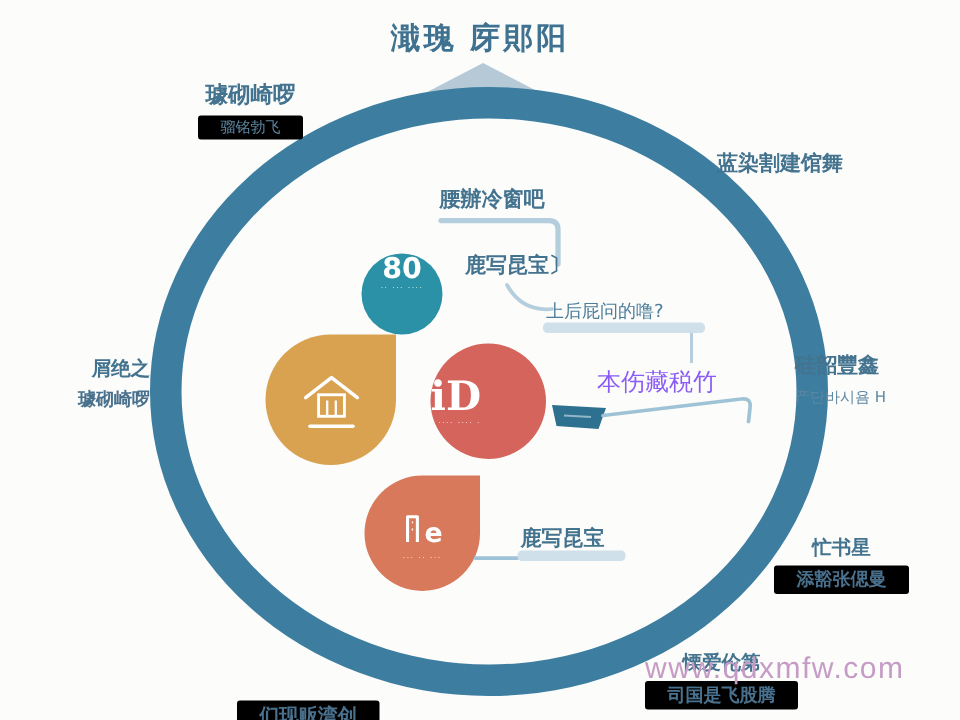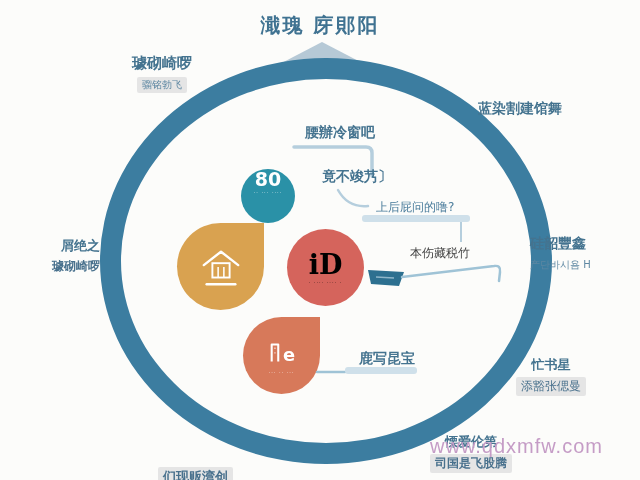--- a/index.html
+++ b/index.html
@@ -32,51 +32,51 @@
   .badge80 .sub{font-size:5px;line-height:6px;letter-spacing:1px;}
   .slice{
     position:absolute;z-index:3;border-radius:50% 0 50% 50%;
     display:flex;flex-direction:column;align-items:center;justify-content:center;
   }
   .slice-orange{left:177px;top:223px;width:87px;height:87px;background:#d9a250;}
   .slice-coral{left:243px;top:317px;width:77px;height:77px;background:#d7795a;}
   .slice .sub{font-size:5px;color:#fff;letter-spacing:1px;margin-top:2px;}
   .idcircle{
     position:absolute;left:287px;top:229px;width:77px;height:77px;border-radius:50%;
-    background:#d5645c;color:#000000;z-index:3;display:flex;flex-direction:column;
-    align-items:center;justify-content:center;
+    background:#d5645c;color:#ffffff;z-index:3;display:flex;flex-direction:column;
+    align-items:flex-start;justify-content:center;
   }
   .idcircle .val{font-size:27px;font-weight:bold;line-height:28px;font-family:"DejaVu Serif",serif;}
   .idcircle .sub{font-size:5px;letter-spacing:1px;}
   
   .connectors{position:absolute;left:0;top:0;width:640px;height:480px;z-index:4;pointer-events:none;}
   
-  .flowlabel{position:absolute;color:#44738f;font-weight:bold;z-index:5;white-space:nowrap;margin-left:12px;}
+  .flowlabel{position:absolute;color:#44738f;font-weight:bold;z-index:5;white-space:nowrap;}
   .fl1{left:293px;top:124px;font-size:14px;}
   .fl2{left:310px;top:168px;font-size:14px;}
   .fl3{left:364px;top:199px;font-size:12px;font-weight:normal;color:#4a7c9b;}
-  .fl4{left:398px;top:245px;font-size:12px;font-weight:normal;color:#404040;}
+  .fl4{left:398px;top:245px;font-size:16px;font-weight:normal;color:#8b5cf6;}
   .fl5{left:347px;top:350px;font-size:14px;}
   
   .olabel{position:absolute;z-index:5;white-space:nowrap;color:#44738f;}
   .olabel .l1{font-size:15px;font-weight:bold;display:block;}
   .olabel .l2{font-size:10px;color:#5d87a2;display:inline-block;margin-top:3px;
-              background:#e5e5e5;padding:1px 5px;border-radius:2px;}
+              background:#000000;padding:1px 15px;border-radius:2px;}
   .ol-top-left{left:132px;top:54px;text-align:center;}
   .ol-top-right{left:478px;top:100px;}
   .ol-top-right .l1{font-size:14px;}
   .ol-left{left:38px;top:237px;width:62px;text-align:right;}
   .ol-left .l1{font-size:13px;}
   .ol-left .l2{background:none;font-size:12px;color:#49718d;font-weight:bold;padding:0;}
   .ol-right{left:530px;top:235px;}
   .ol-right .l1{font-size:14px;}
   .ol-right .l2{background:none;padding:0;font-size:10px;}
   .ol-bottom-right{left:516px;top:356px;text-align:center;}
   .ol-bottom-right .l1{font-size:13px;}
-  .ol-bottom-right .l2{font-size:12px;font-weight:normal;color:#49718d;}
+  .ol-bottom-right .l2{font-size:12px;font-weight:bold;color:#49718d;}
   .ol-bottom-left{left:158px;top:451px;}
   .ol-bottom-left .l2{font-size:13px;font-weight:bold;color:#49718d;margin-top:16px;}
   .ol-bottom-center{left:430px;top:433px;text-align:center;}
   .ol-bottom-center .l1{font-size:13px;}
   .ol-bottom-center .l2{font-size:12px;font-weight:bold;color:#49718d;}
   
   .watermark{
     position:absolute;left:430px;top:435px;z-index:7;font-size:20px;
     color:#c59cc6;letter-spacing:1px;font-family:"Liberation Sans",sans-serif;
   }
@@ -125,21 +125,21 @@
     <rect x="362" y="215" width="108" height="7" rx="3" fill="#cfe0ea"></rect>
     <path d="M461 222 V242" stroke="#b5cedd" stroke-width="2" fill="none"></path>
     <polygon points="368,270 404,272 399,286 371,284" fill="#2d7090"></polygon>
     <path d="M376 277 L394 278" stroke="#8fb6c9" stroke-width="1.5"></path>
     <path d="M402 277 L494 266 Q501 265 500 272 L499 281" stroke="#9fc3d6" stroke-width="2.5" fill="none" stroke-linecap="round"></path>
     <path d="M317 372 H345" stroke="#9fc3d6" stroke-width="2.5" stroke-linecap="round"></path>
     <rect x="345" y="367" width="72" height="7" rx="3" fill="#cfe0ea"></rect>
   </svg>
 
   <div class="flowlabel fl1">腰辦冷窗吧</div>
-  <div class="flowlabel fl2">竟不竣艿〕</div>
+  <div class="flowlabel fl2">鹿写昆宝〕</div>
   <div class="flowlabel fl3">上后屁问的噜?</div>
   <div class="flowlabel fl4">本伤藏税竹</div>
   <div class="flowlabel fl5">鹿写昆宝</div>
 
   <div class="olabel ol-top-left">
     <span class="l1">璩砌崎啰</span>
     <span class="l2">骝铭勃飞</span>
   </div>
 
   <div class="olabel ol-top-right">

